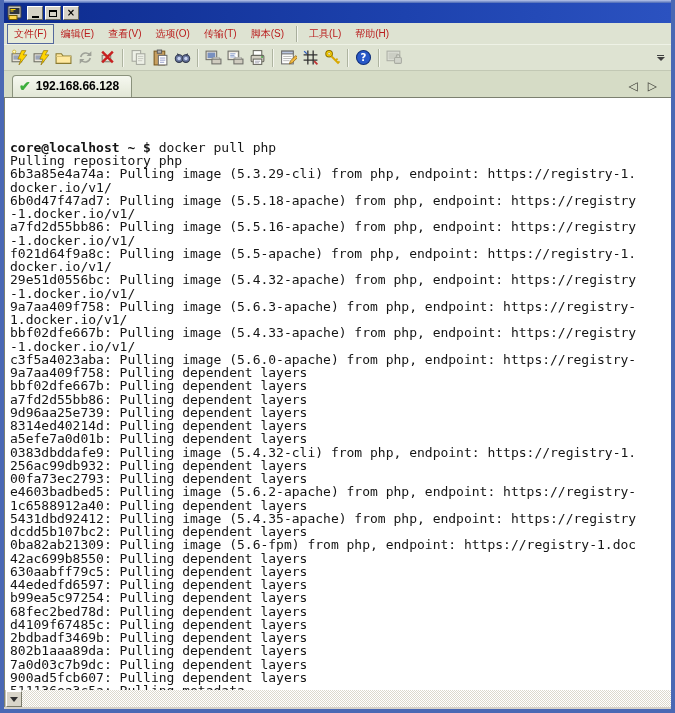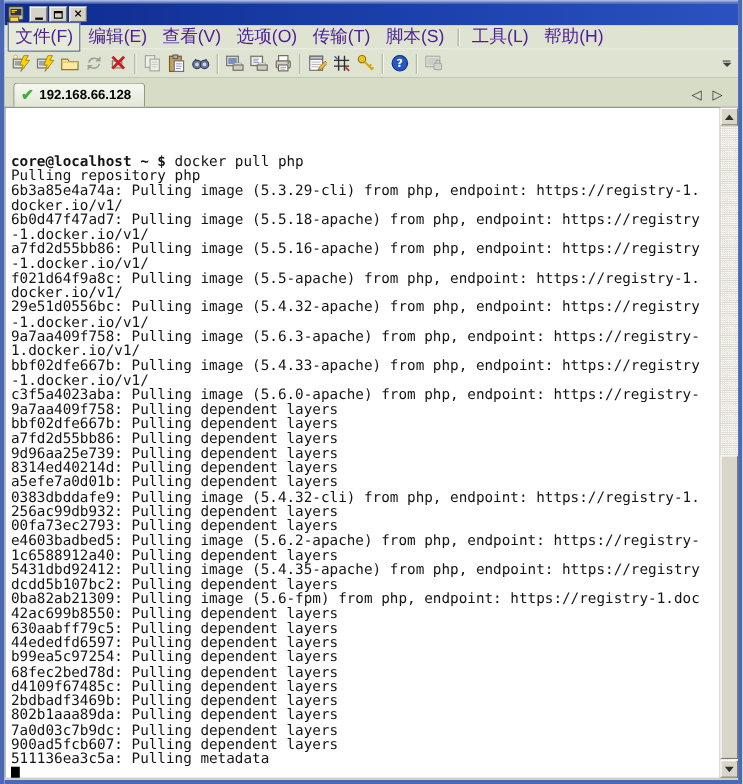--- a/index.html
+++ b/index.html
@@ -27,21 +27,21 @@
     width:16px; height:14px; background:#d6d2c6; position:relative;
     border:1px solid; border-color:#fff #6b6b5e #6b6b5e #fff;
     display:flex; align-items:center; justify-content:center;
     font:bold 10px/10px "DejaVu Sans", sans-serif; color:#000; cursor:default;
   }
   .glyph-min { width:7px; height:2px; background:#000; margin-top:7px; }
   .glyph-max { width:8px; height:7px; border:1px solid #000; border-top:2px solid #000; }
   
   .menubar {
     height:22px; display:flex; align-items:center; padding-left:3px;
-    background:#dee3d2; border-bottom:1px solid #eef2e6; font-size:16px; color:#4c1d95;
+    background:#dee3d2; border-bottom:1px solid #eef2e6; font-size:10px; color:#b91c1c;
   }
   .menuitem { padding:3px 7px; white-space:nowrap; }
   .menuitem.hl { border:1px solid #54689c; padding:2px 6px; background:#e6ebd9; }
   .menusep { width:1px; height:16px; background:#a8ae9c; box-shadow:1px 0 0 #f4f6ee; margin:0 5px; }
   
   .toolbar {
     height:26px; display:flex; align-items:center; padding:0 4px;
     background:#dee3d2; border-bottom:1px solid #c2c8b4;
   }
   .tbtn {
@@ -66,21 +66,21 @@
     display:flex; align-items:center; gap:5px; height:22px;
     padding:0 12px 1px 6px; background:linear-gradient(#f6f8f0,#e2e7d6);
     border:1px solid #8a927c; border-bottom:none; border-radius:4px 4px 0 0;
     font-size:12px; font-weight:bold; color:#000;
   }
   .tabcheck { color:#3cae3c; font-size:14px; font-weight:bold; line-height:12px; }
   .tabnav { margin-left:auto; display:flex; gap:10px; align-items:center; padding:0 6px 4px 0; color:#3a3a34; font-size:12px; }
   
   .termwrap {
     height:610px; display:flex; background:#fff;
-    border-top:1px solid #7c8070; border-left:1px solid #7c8070;
+    border-top:1px solid #7c8070; border-left:1px solid #7c8070;flex-direction:column;
   }
   .term {
     flex:1 1 auto; overflow:hidden; padding:3px 0 0 5px;
     font:13px/13.26px "DejaVu Sans Mono", monospace;
     color:#141414; white-space:pre;
   }
   .tline { height:13.26px; }
   .b { font-weight:bold; }
   .cursor { display:inline-block; width:8px; height:12px; background:#000; vertical-align:-2px; }
   

